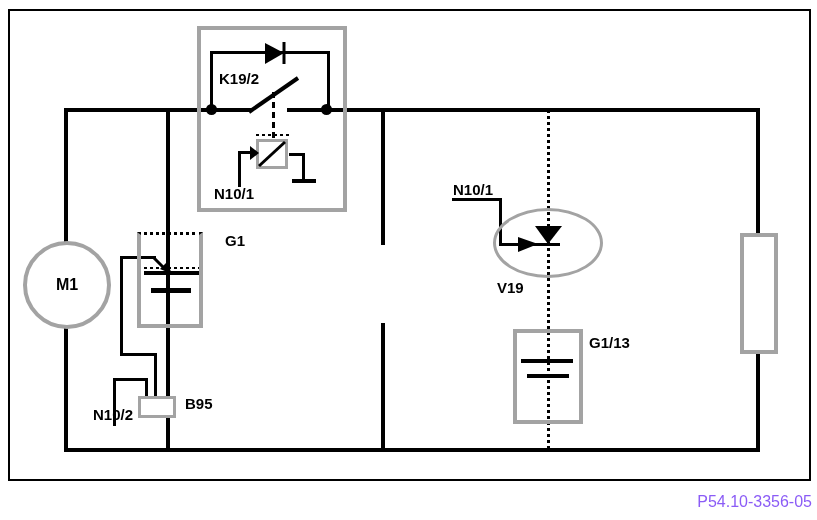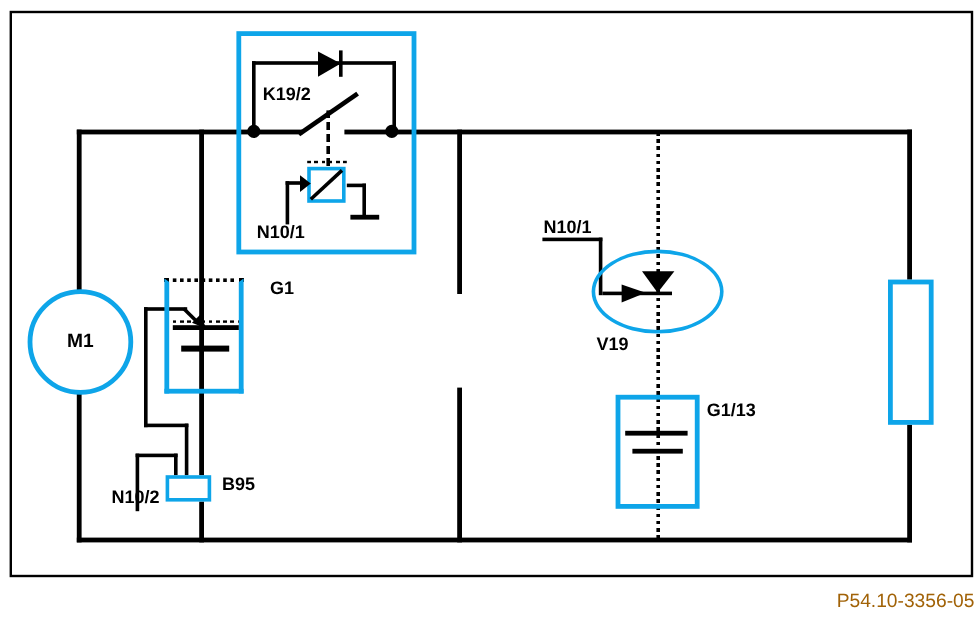--- a/index.html
+++ b/index.html
@@ -7,30 +7,30 @@
          font-family:"Liberation Sans","DejaVu Sans",sans-serif;}
   .frame{position:absolute;left:8px;top:9px;width:803px;height:472px;
          border:2px solid #000;box-sizing:border-box;}
   .w{position:absolute;background:#000;}
   .dashv{position:absolute;width:3px;
          background-image:repeating-linear-gradient(to bottom,#000 0 6px,transparent 6px 10px);}
   .dotv{position:absolute;width:3px;
          background-image:repeating-linear-gradient(to bottom,#000 0 3px,transparent 3px 6px);}
   .doth{position:absolute;height:3px;
          background-image:repeating-linear-gradient(to right,#000 0 3px,transparent 3px 6px);}
-  .box{position:absolute;border:4px solid #0ea5e9;box-sizing:border-box;background:transparent;}
+  .box{position:absolute;border:4px solid #a3a3a3;box-sizing:border-box;background:transparent;}
   .whitebg{background:#ffffff;}
   .thin{border-width:3px;}
   .circle{border-radius:50%;background:#ffffff;display:flex;align-items:center;justify-content:center;
           font-weight:bold;font-size:16px;color:#000;}
   .ellipse{border-radius:50%;}
   .dot{position:absolute;width:11px;height:11px;background:#000;border-radius:50%;}
   .lbl{position:absolute;font-weight:bold;font-size:15px;color:#000;white-space:nowrap;line-height:1;}
   .partnum{position:absolute;left:645px;top:493px;width:167px;text-align:right;
-           font-size:16px;color:#a16207;white-space:nowrap;}
+           font-size:16px;color:#8b5cf6;white-space:nowrap;}
   svg.overlay{position:absolute;left:0;top:0;}
 </style>
 </head>
 <body>
 
 <div class="stage">
 
   <div class="frame"></div>
 
   <div class="w" style="left:64px;top:108px;width:188px;height:4px"></div>

